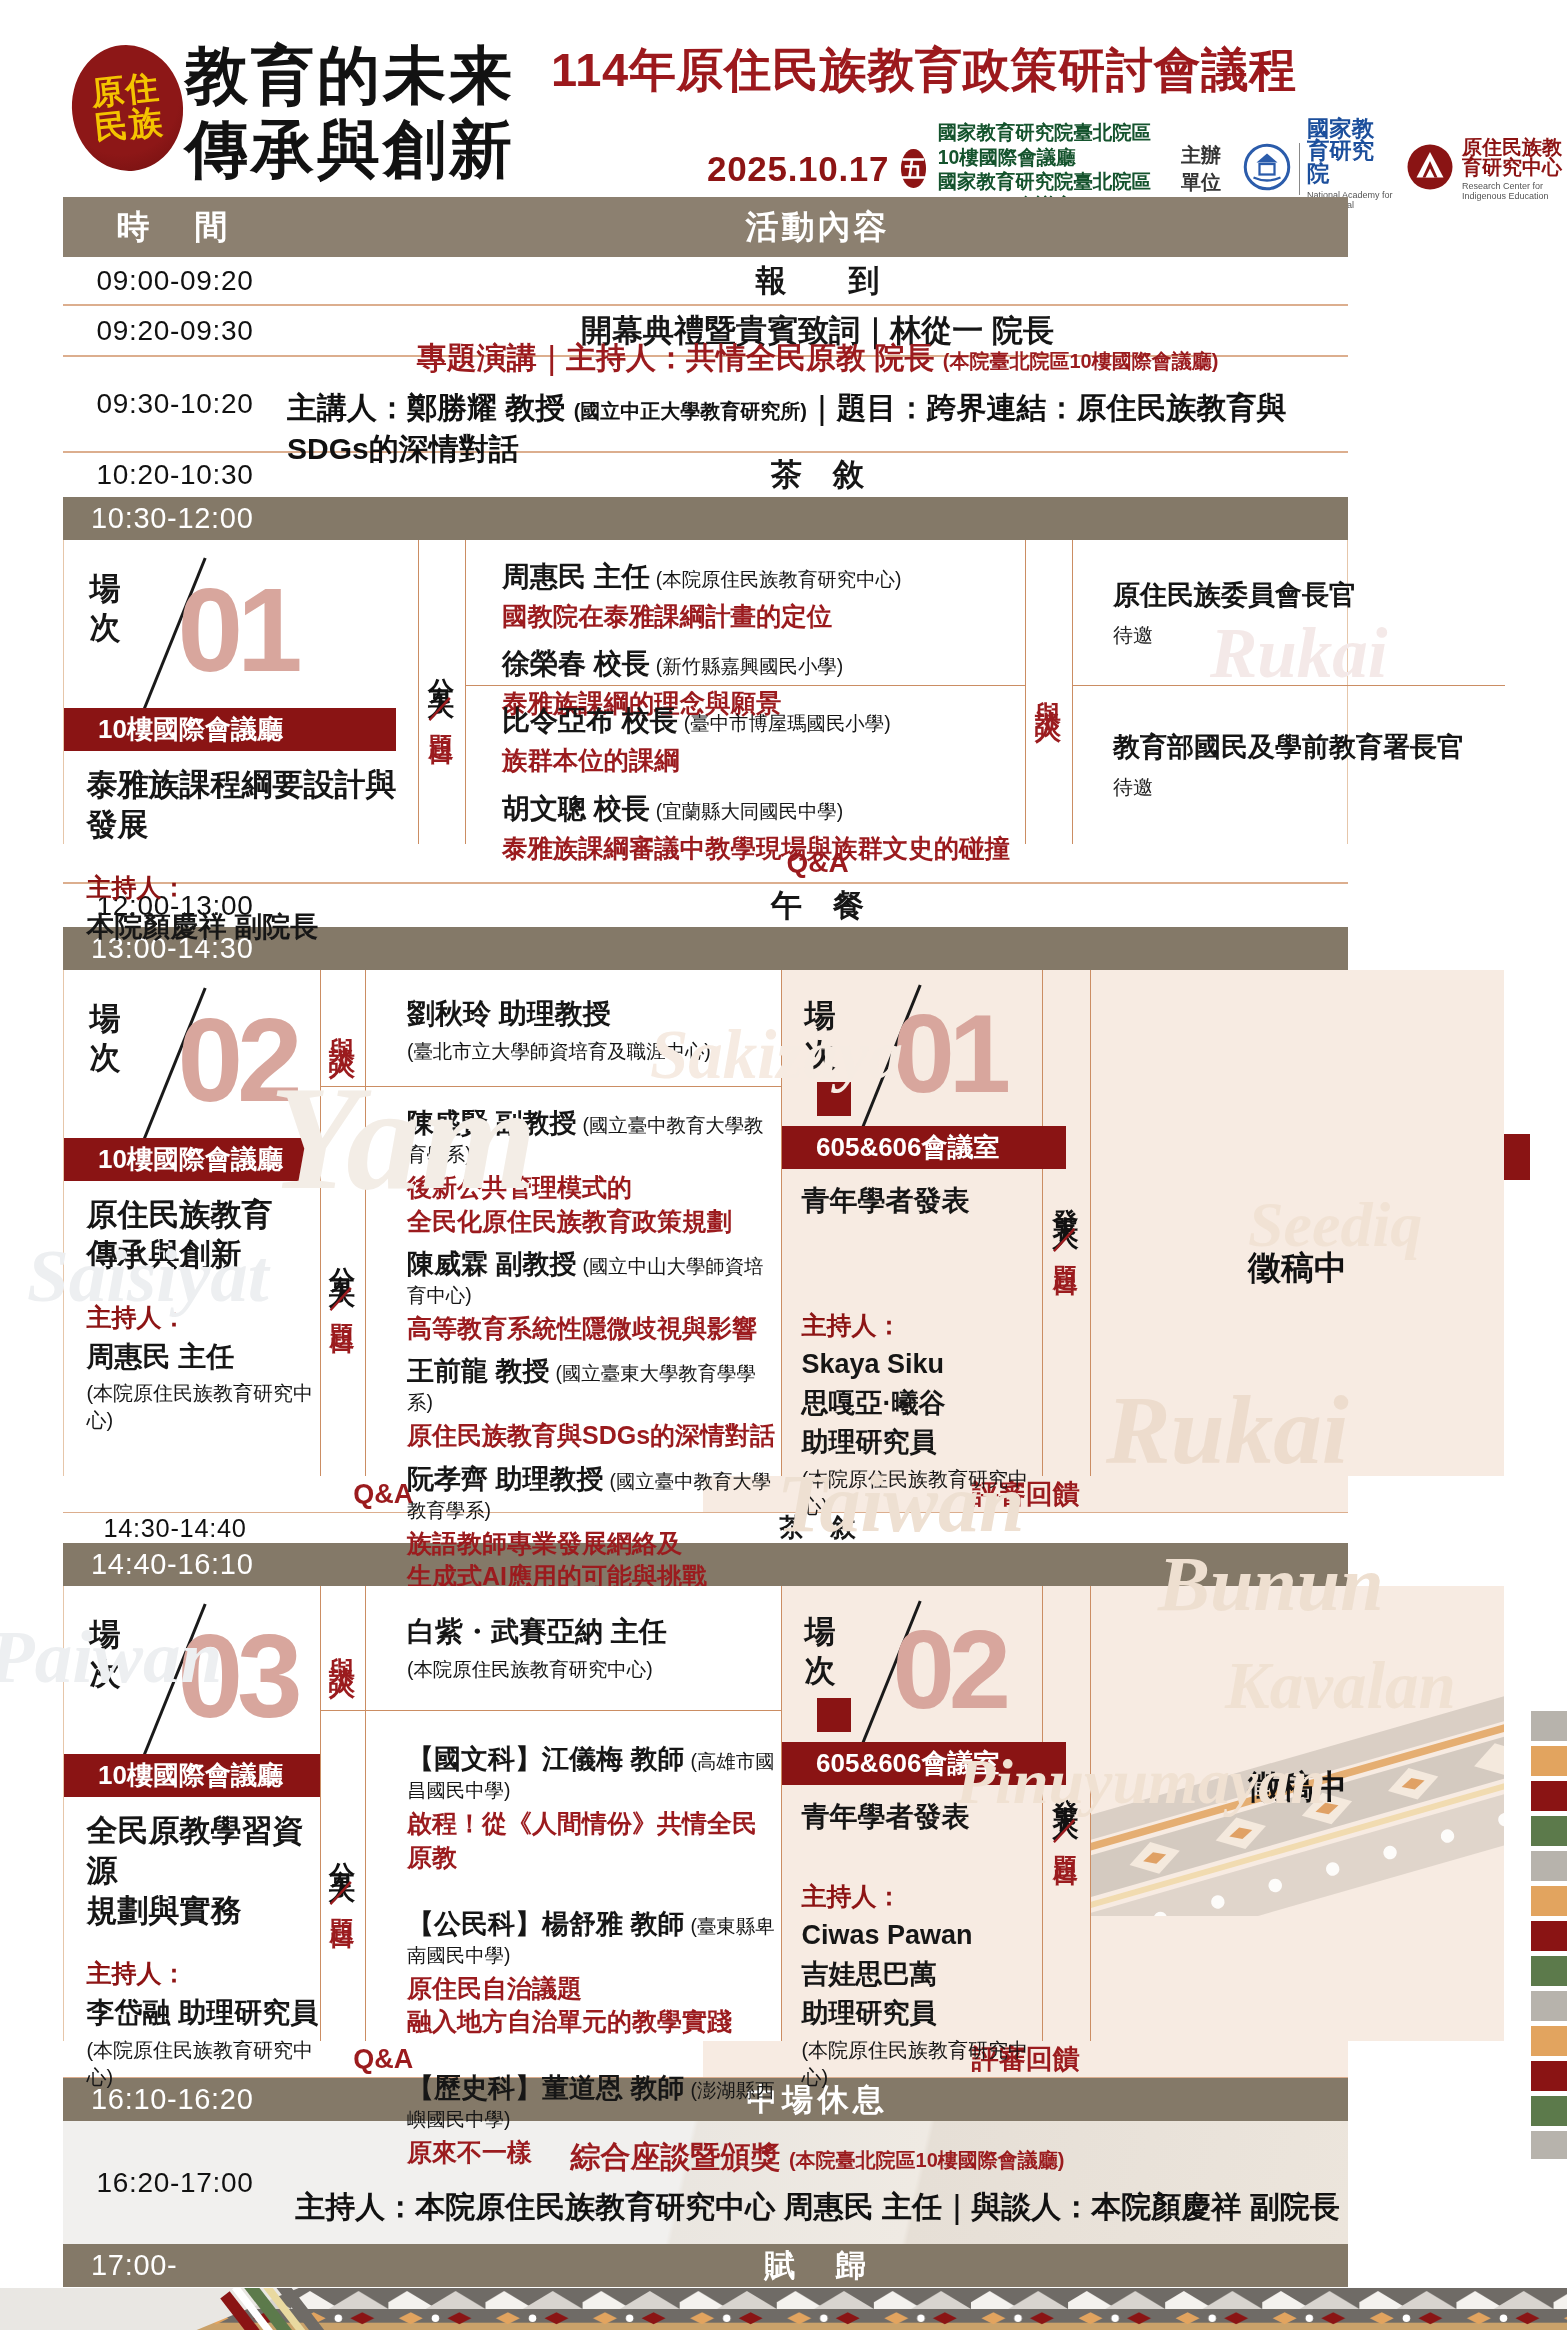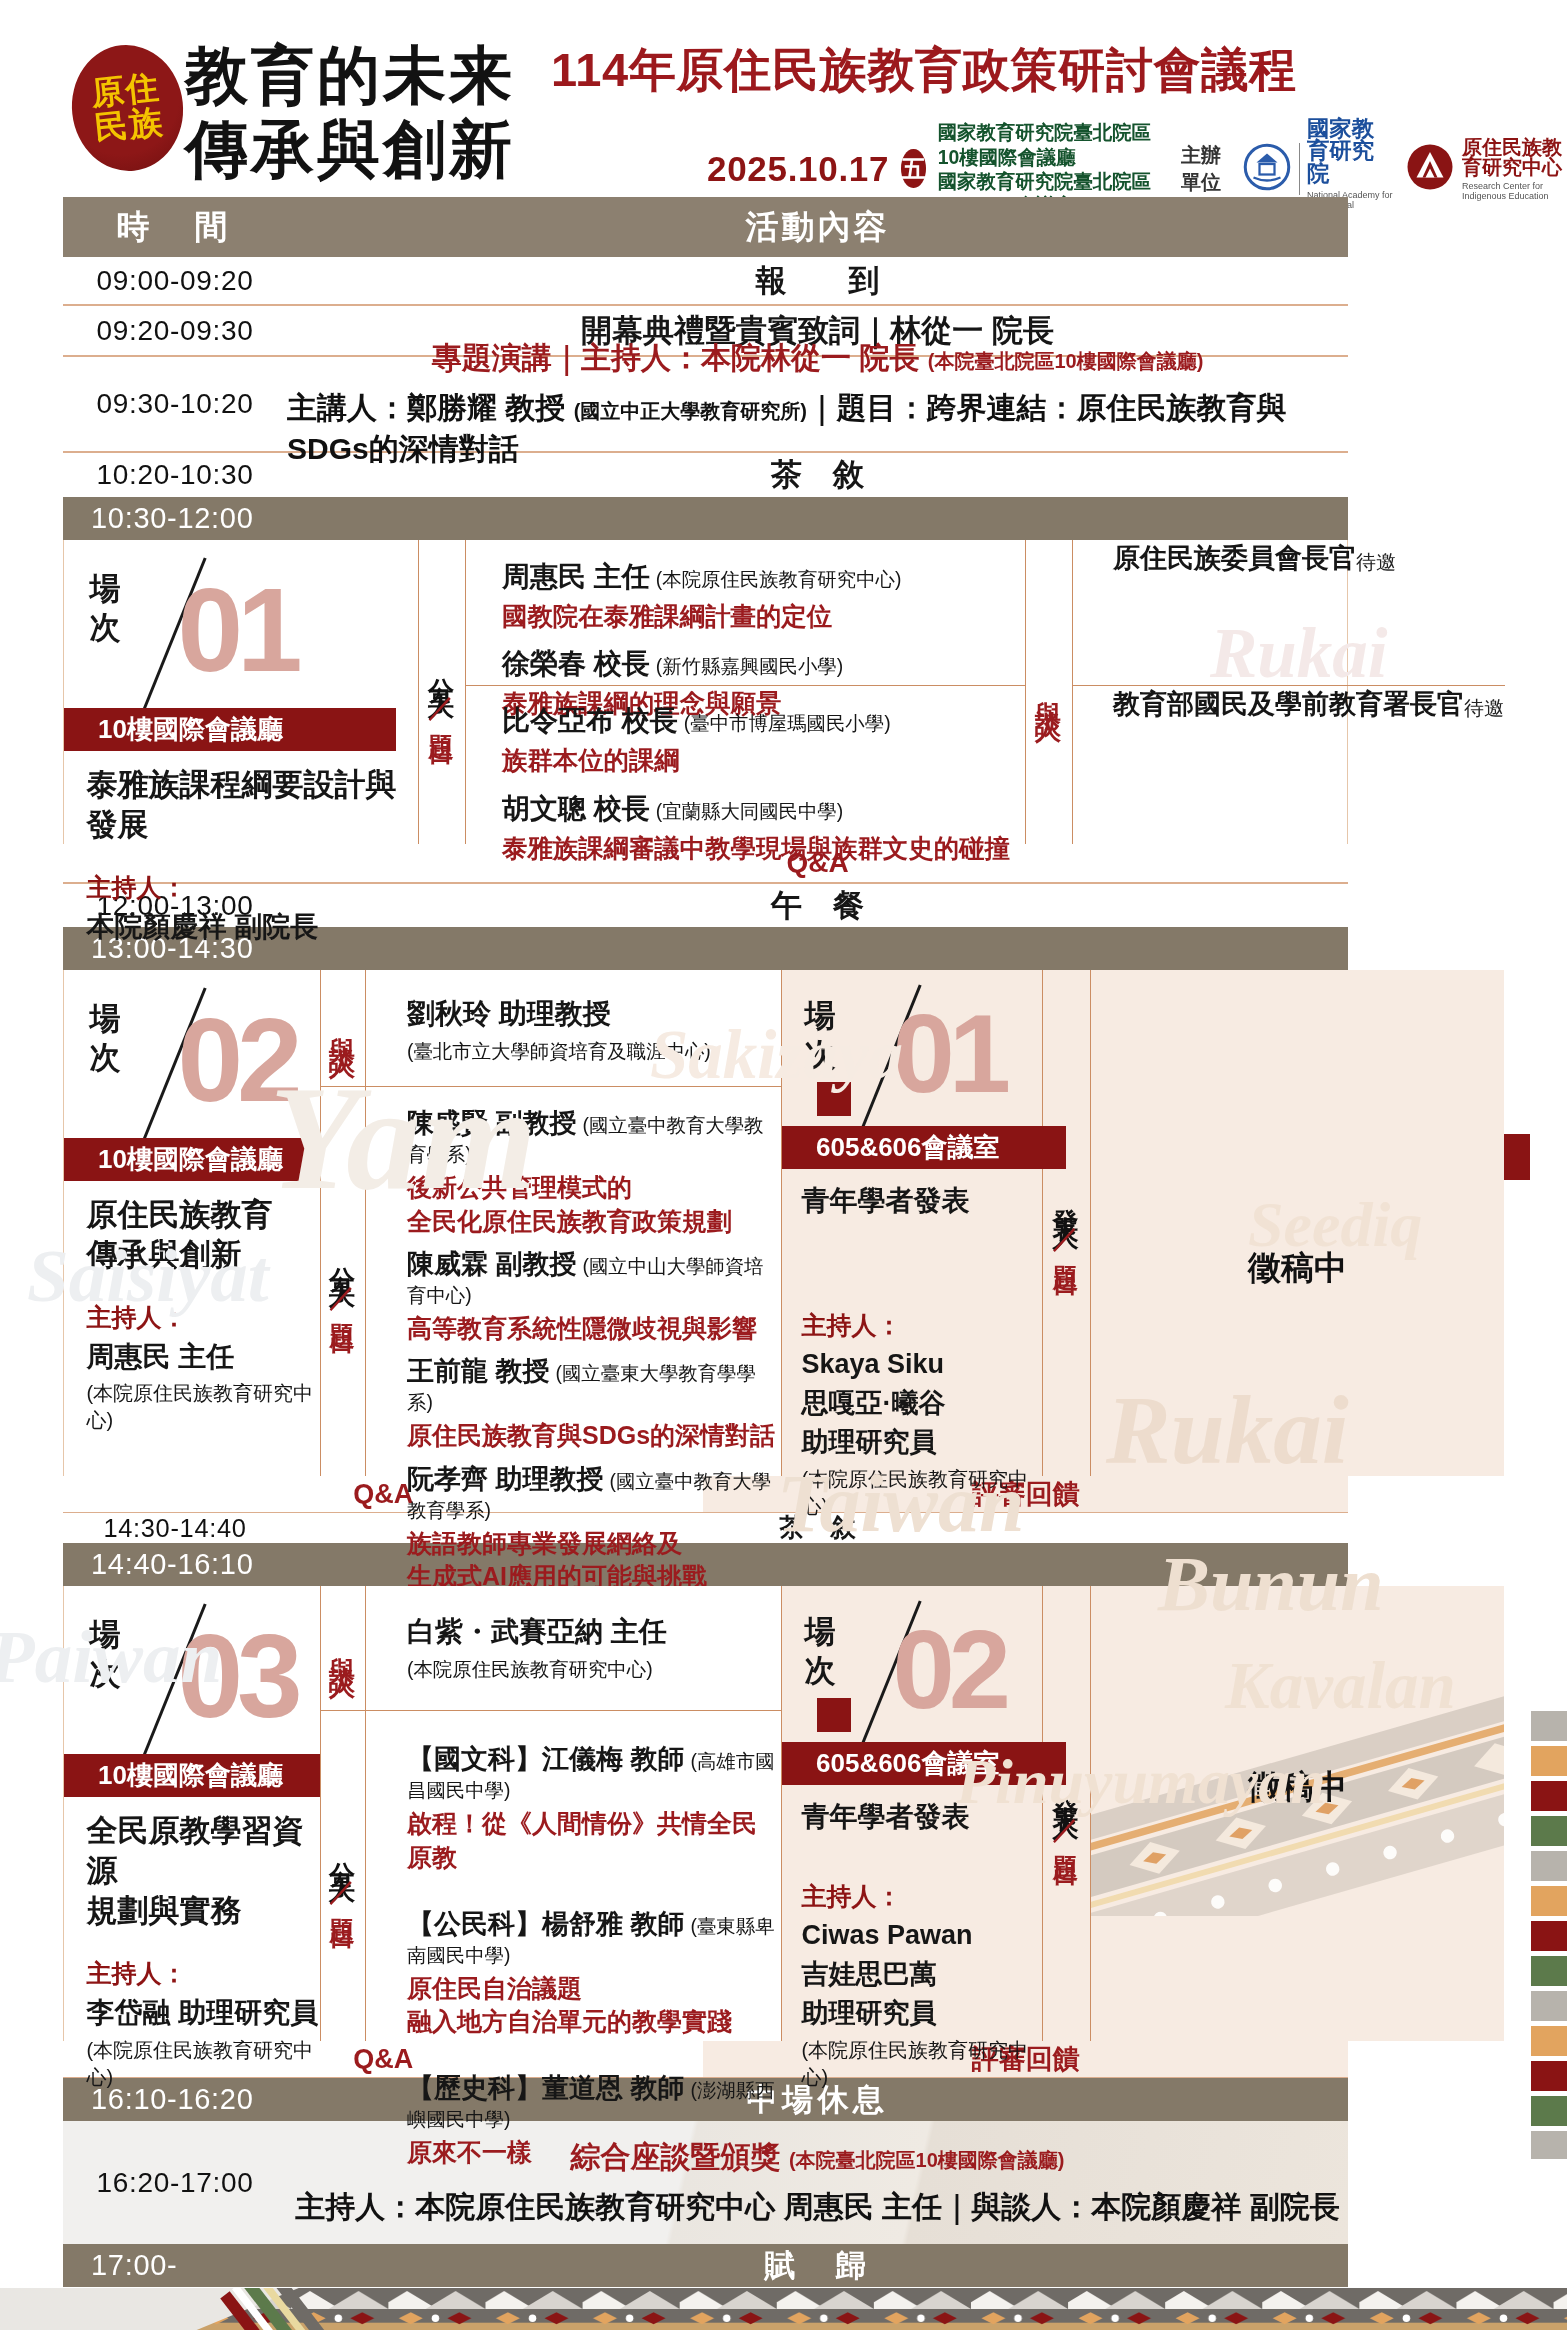--- a/index.html
+++ b/index.html
@@ -61,21 +61,21 @@
   .topic{font-size:31px;font-weight:800;margin-top:13.4px;line-height:1.3;}
   .hostl{color:#8d1414;font-size:25px;font-weight:800;margin-top:25.4px;}
   .hostn{font-size:28px;font-weight:800;margin-top:3px;line-height:1.45;}
   .hosta{font-size:20px;font-weight:400;margin-top:3px;}
   .spn{font-size:28px;font-weight:800;}
   .af{font-size:19.4px;font-weight:400;margin-left:6px;}
   .spt{font-size:25.4px;font-weight:800;color:var(--red);margin-top:3px;line-height:1.35;}
   .sp{margin-bottom:12px;}
   .bb{border-bottom:1.5px solid var(--line);}
   .creambg{background:var(--cream);}
-  .guest{padding-left:40px;display:flex;flex-direction:row;justify-content:flex-start;}
+  .guest{padding-left:40px;display:flex;flex-direction:column;justify-content:center;}
   .gname{font-size:27px;font-weight:800;}
   .gstat{font-size:20px;margin-top:9px;color:#222;}
   .qa-row{display:flex;height:40px;background:#fff;}
   .qa-row .time{width:224px;}
   .qa-row .ct{flex:1;display:flex;align-items:center;justify-content:center;color:var(--red);font-size:28px;font-weight:800;}
   .qasplit{display:flex;height:37px;background:#fff;border-bottom:1.5px solid var(--soft);}
   .qasplit .half{width:719px;display:flex;align-items:center;justify-content:center;color:var(--red);font-size:27px;font-weight:800;}
   .qasplit .half.r{width:724px;background:var(--cream);}
   .call{font-size:33px;font-weight:800;color:#111;position:relative;z-index:2;}
   .drmain{display:flex;justify-content:center;padding-top:276px;position:relative;overflow:hidden;}
@@ -176,21 +176,21 @@
     </div>
 
     <div class="row sep h68">
       <div class="time">09:20-09:30</div>
       <div class="ct">開幕典禮暨貴賓致詞｜林從一 院長</div>
     </div>
 
     <div class="row sep h128">
       <div class="time">09:30-10:20</div>
       <div class="ct">
-        <div class="kl1"><span>專題演講｜主持人：本院林從一 院長 </span><span class="sm">(本院臺北院區10樓國際會議廳)</span></div>
+        <div class="kl1"><span>專題演講｜主持人：共情全民原教 院長 </span><span class="sm">(本院臺北院區10樓國際會議廳)</span></div>
         <div class="kl2"><span>主講人：鄭勝耀 教授 </span><span class="sm">(國立中正大學教育研究所)</span><span>｜題目：跨界連結：原住民族教育與SDGs的深情對話</span></div>
       </div>
     </div>
 
     <div class="row h59">
       <div class="time">10:20-10:30</div>
       <div class="ct">茶　敘</div>
     </div>
 
     <div class="band">

